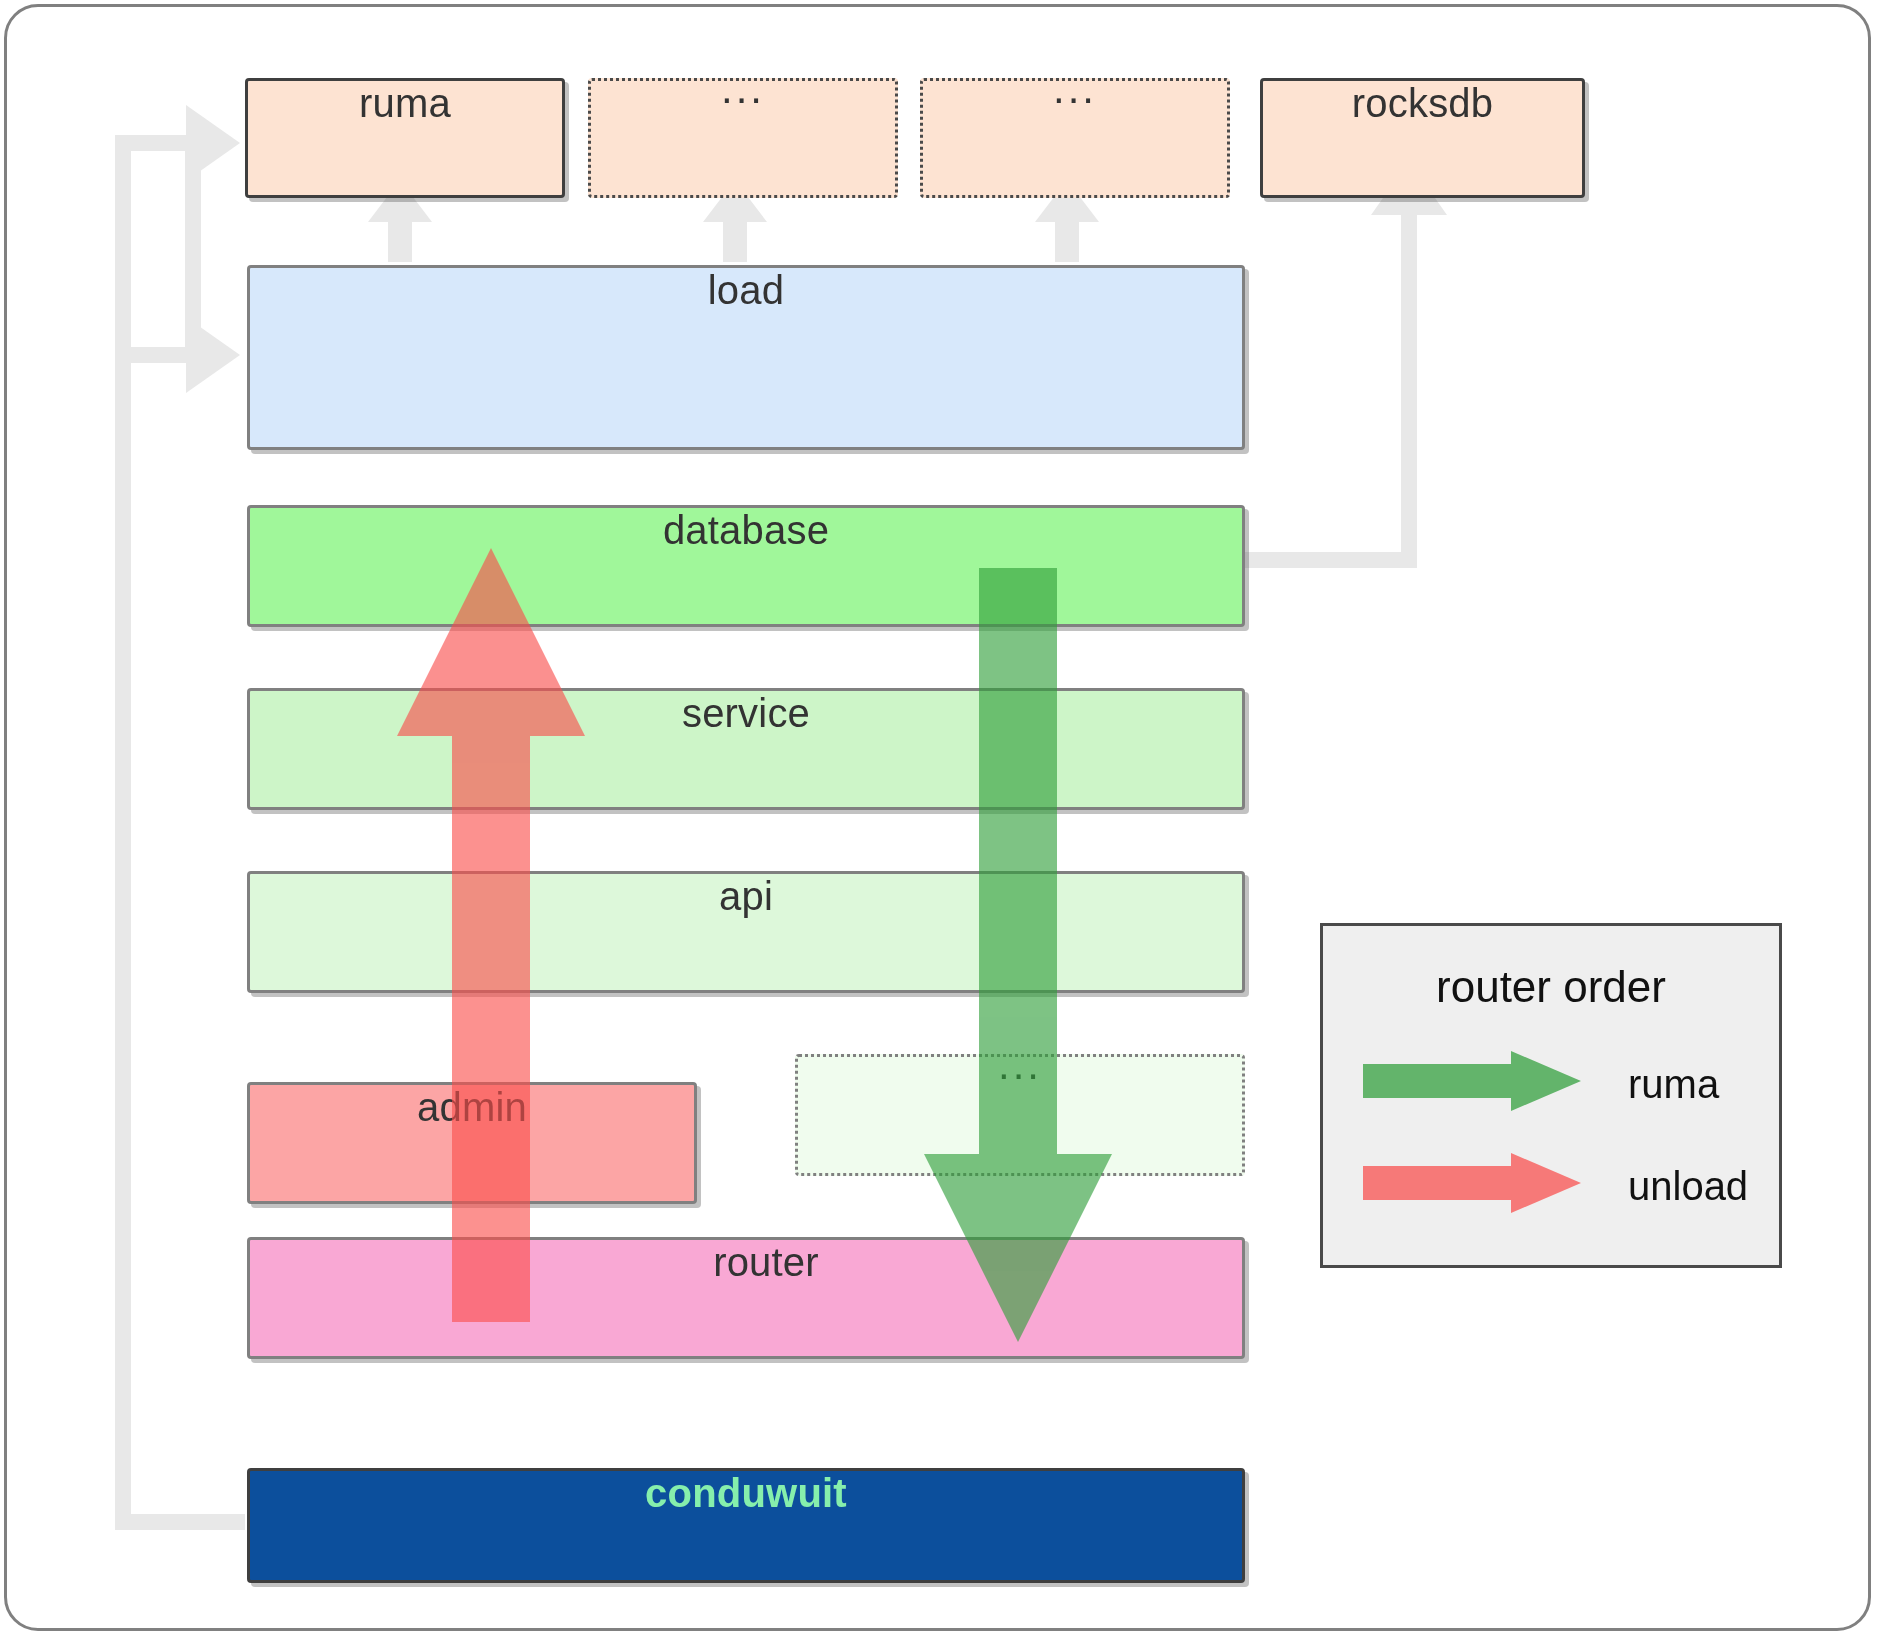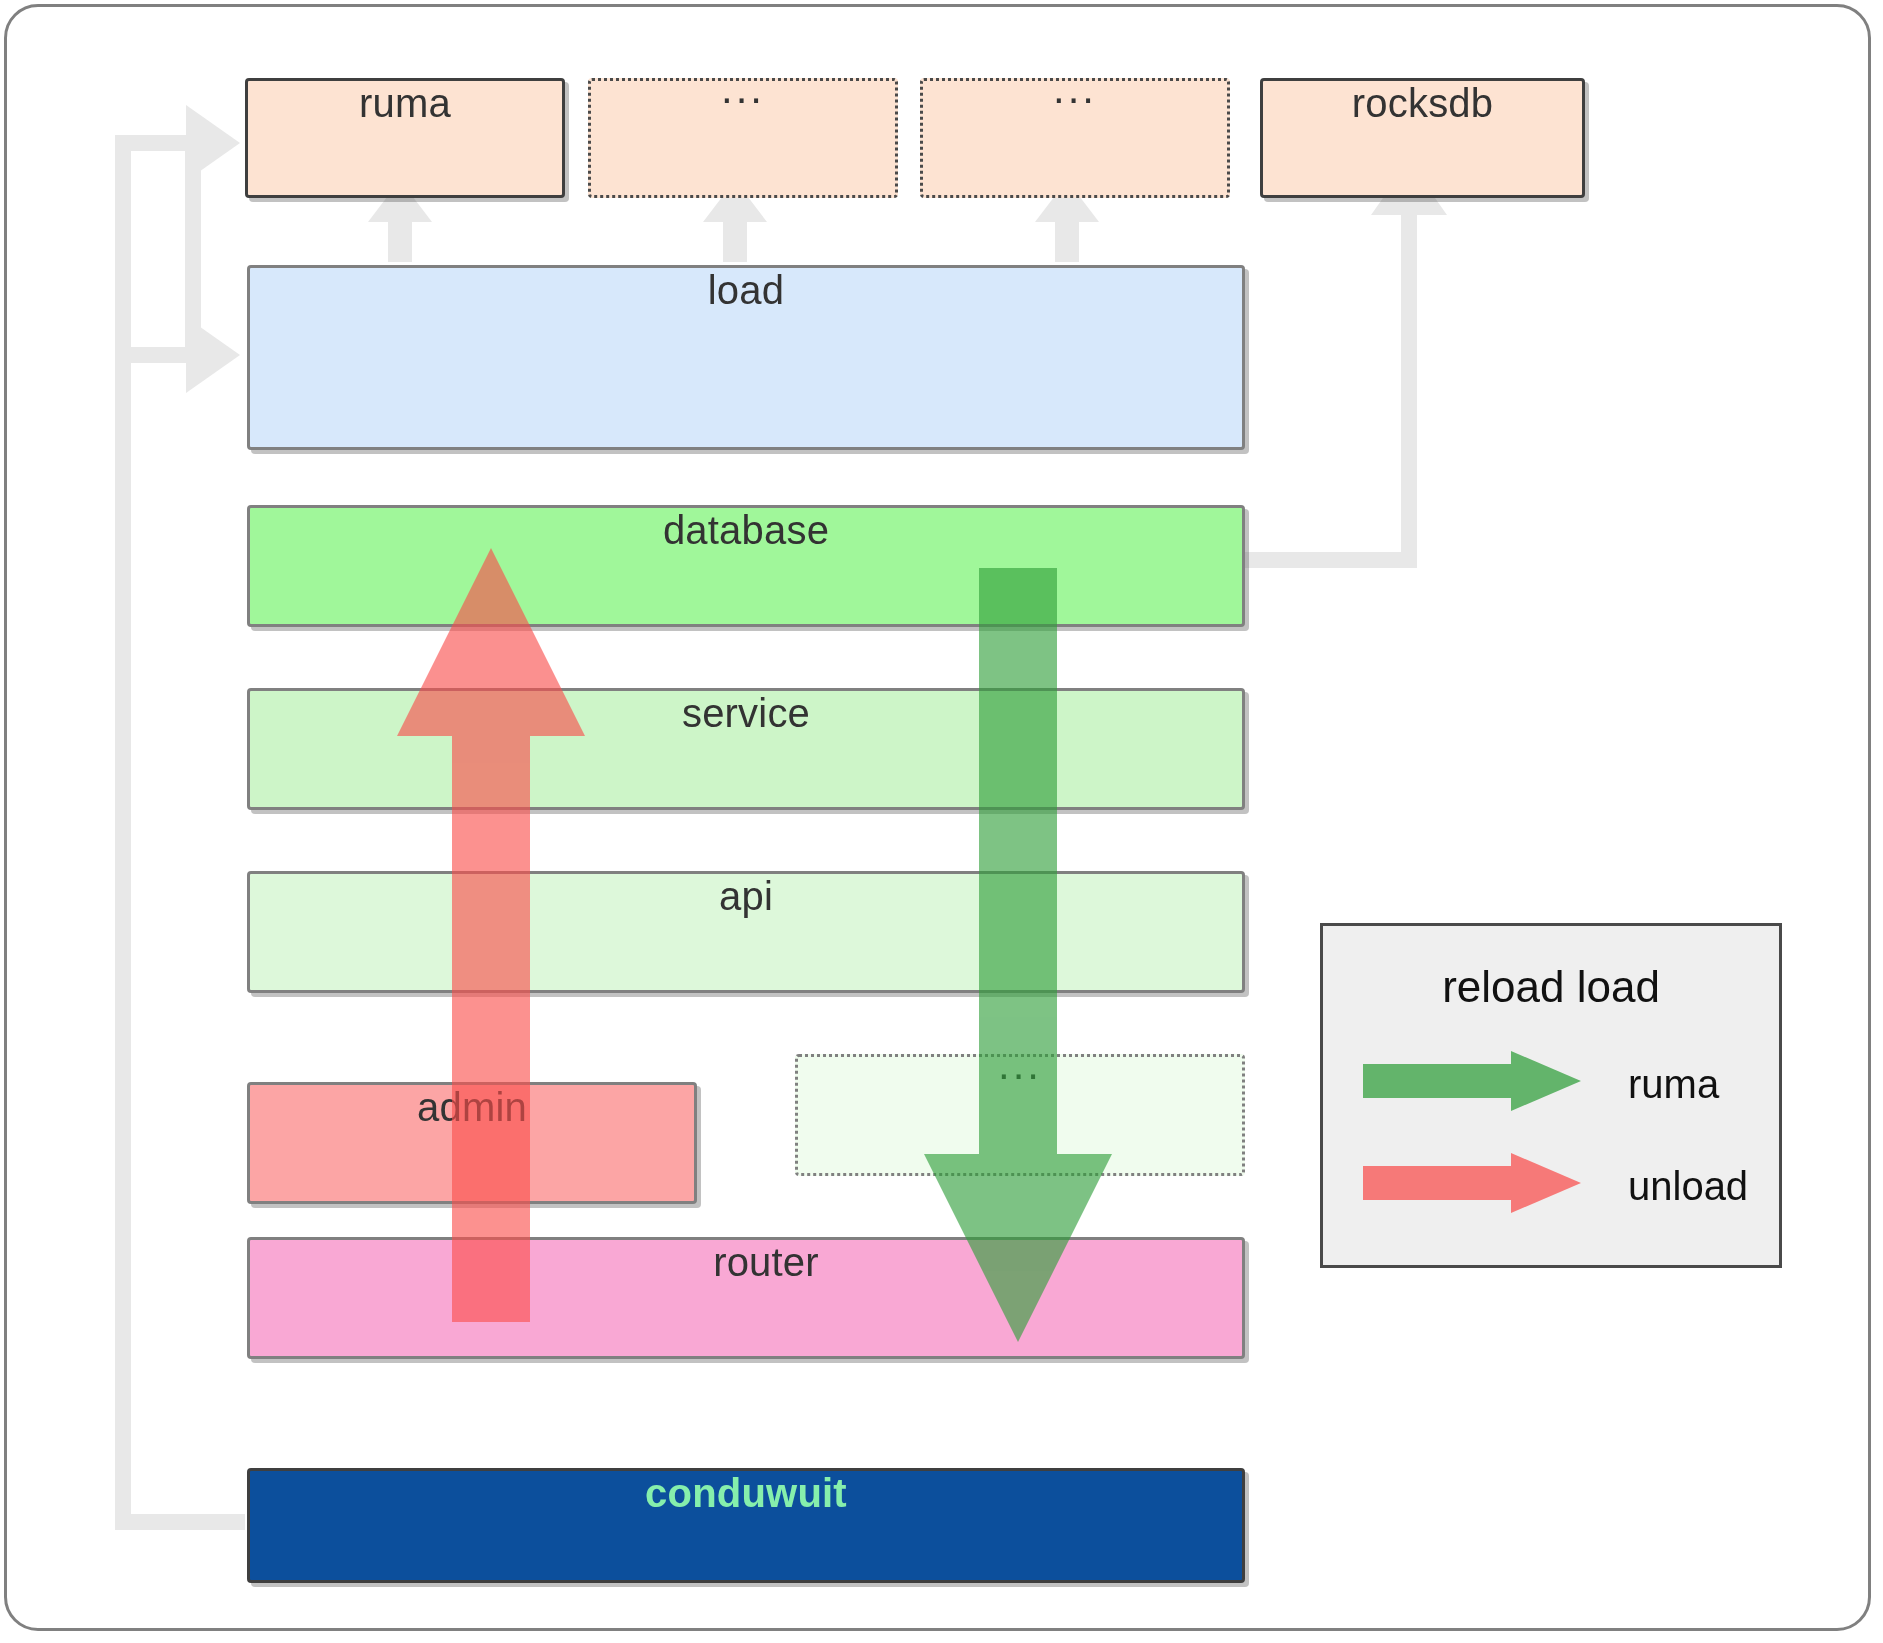--- a/index.html
+++ b/index.html
@@ -212,21 +212,21 @@
       <polygon points="491,548 585,736 397,736" fill="#fa4d4b"></polygon>
     </g>
 
     <g opacity="0.62">
       <rect x="979" y="568" width="78" height="680" fill="#2e9e39"></rect>
       <polygon points="1018,1342 924,1154 1112,1154" fill="#2e9e39"></polygon>
     </g>
   </svg>
 
   <div class="legend">
-    <div class="legend-title">reload load</div>
+    <div class="legend-title">router order</div>
 
     <svg width="462" height="345" viewBox="0 0 462 345" style="position:absolute; left:0; top:0;" xmlns="http://www.w3.org/2000/svg">
 
       <g opacity="0.72">
         <rect x="40" y="138" width="170" height="34" fill="#2e9e39"></rect>
         <polygon points="258,155 188,125 188,185" fill="#2e9e39"></polygon>
       </g>
 
       <g opacity="0.72">
         <rect x="40" y="240" width="170" height="34" fill="#fa4d4b"></rect>

